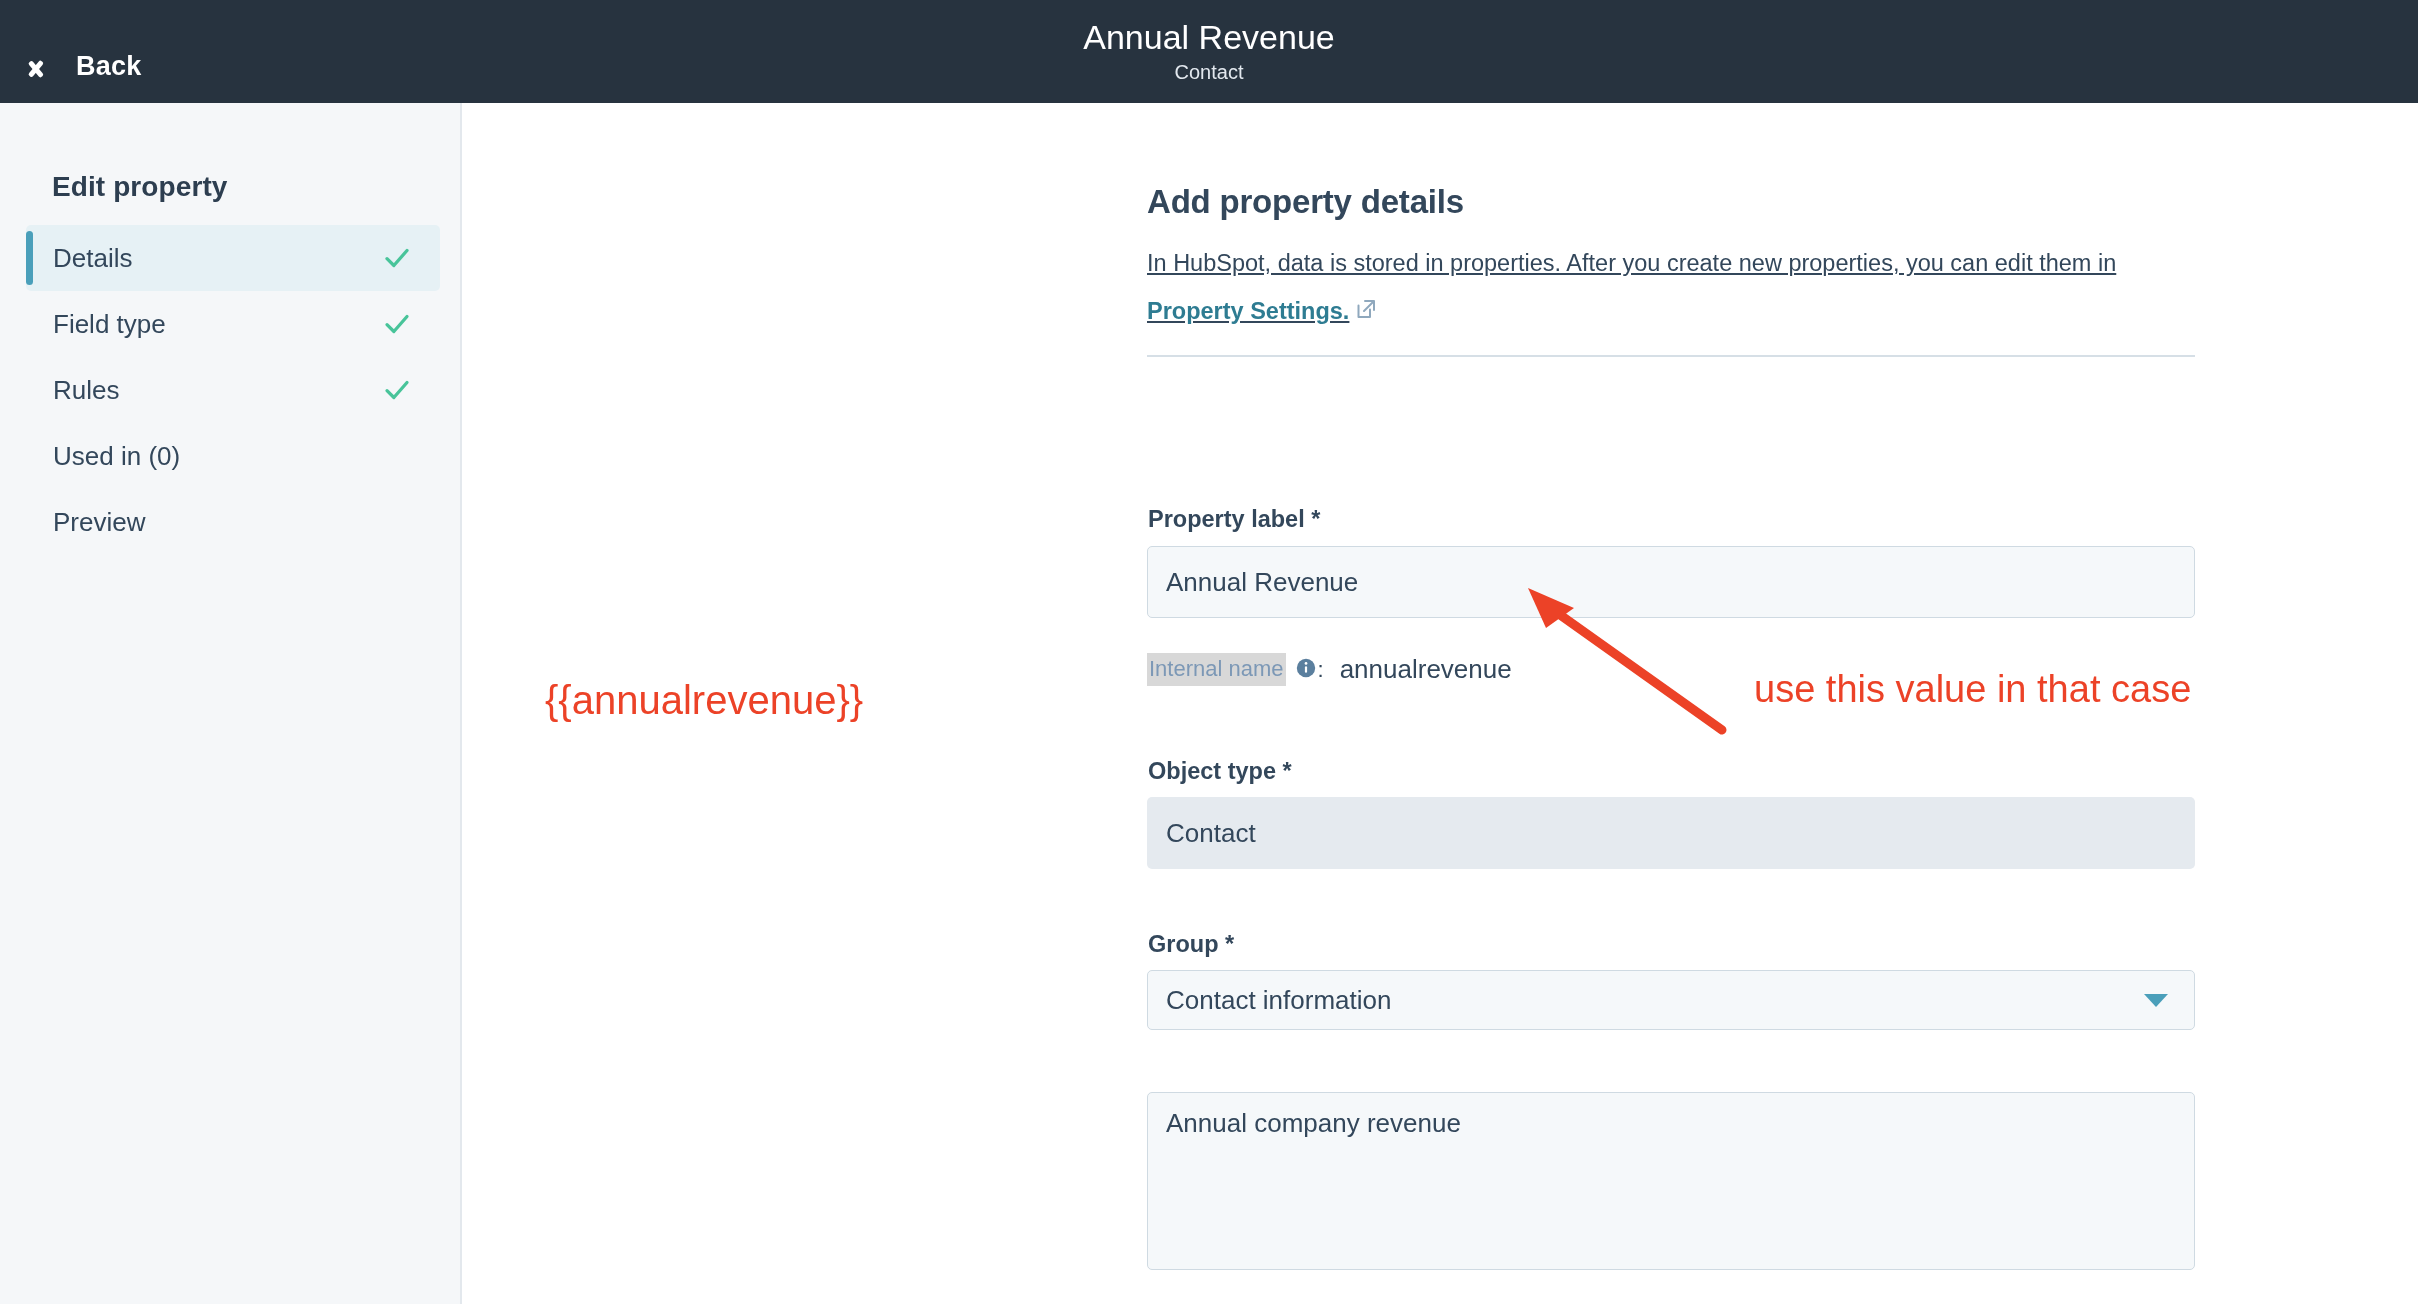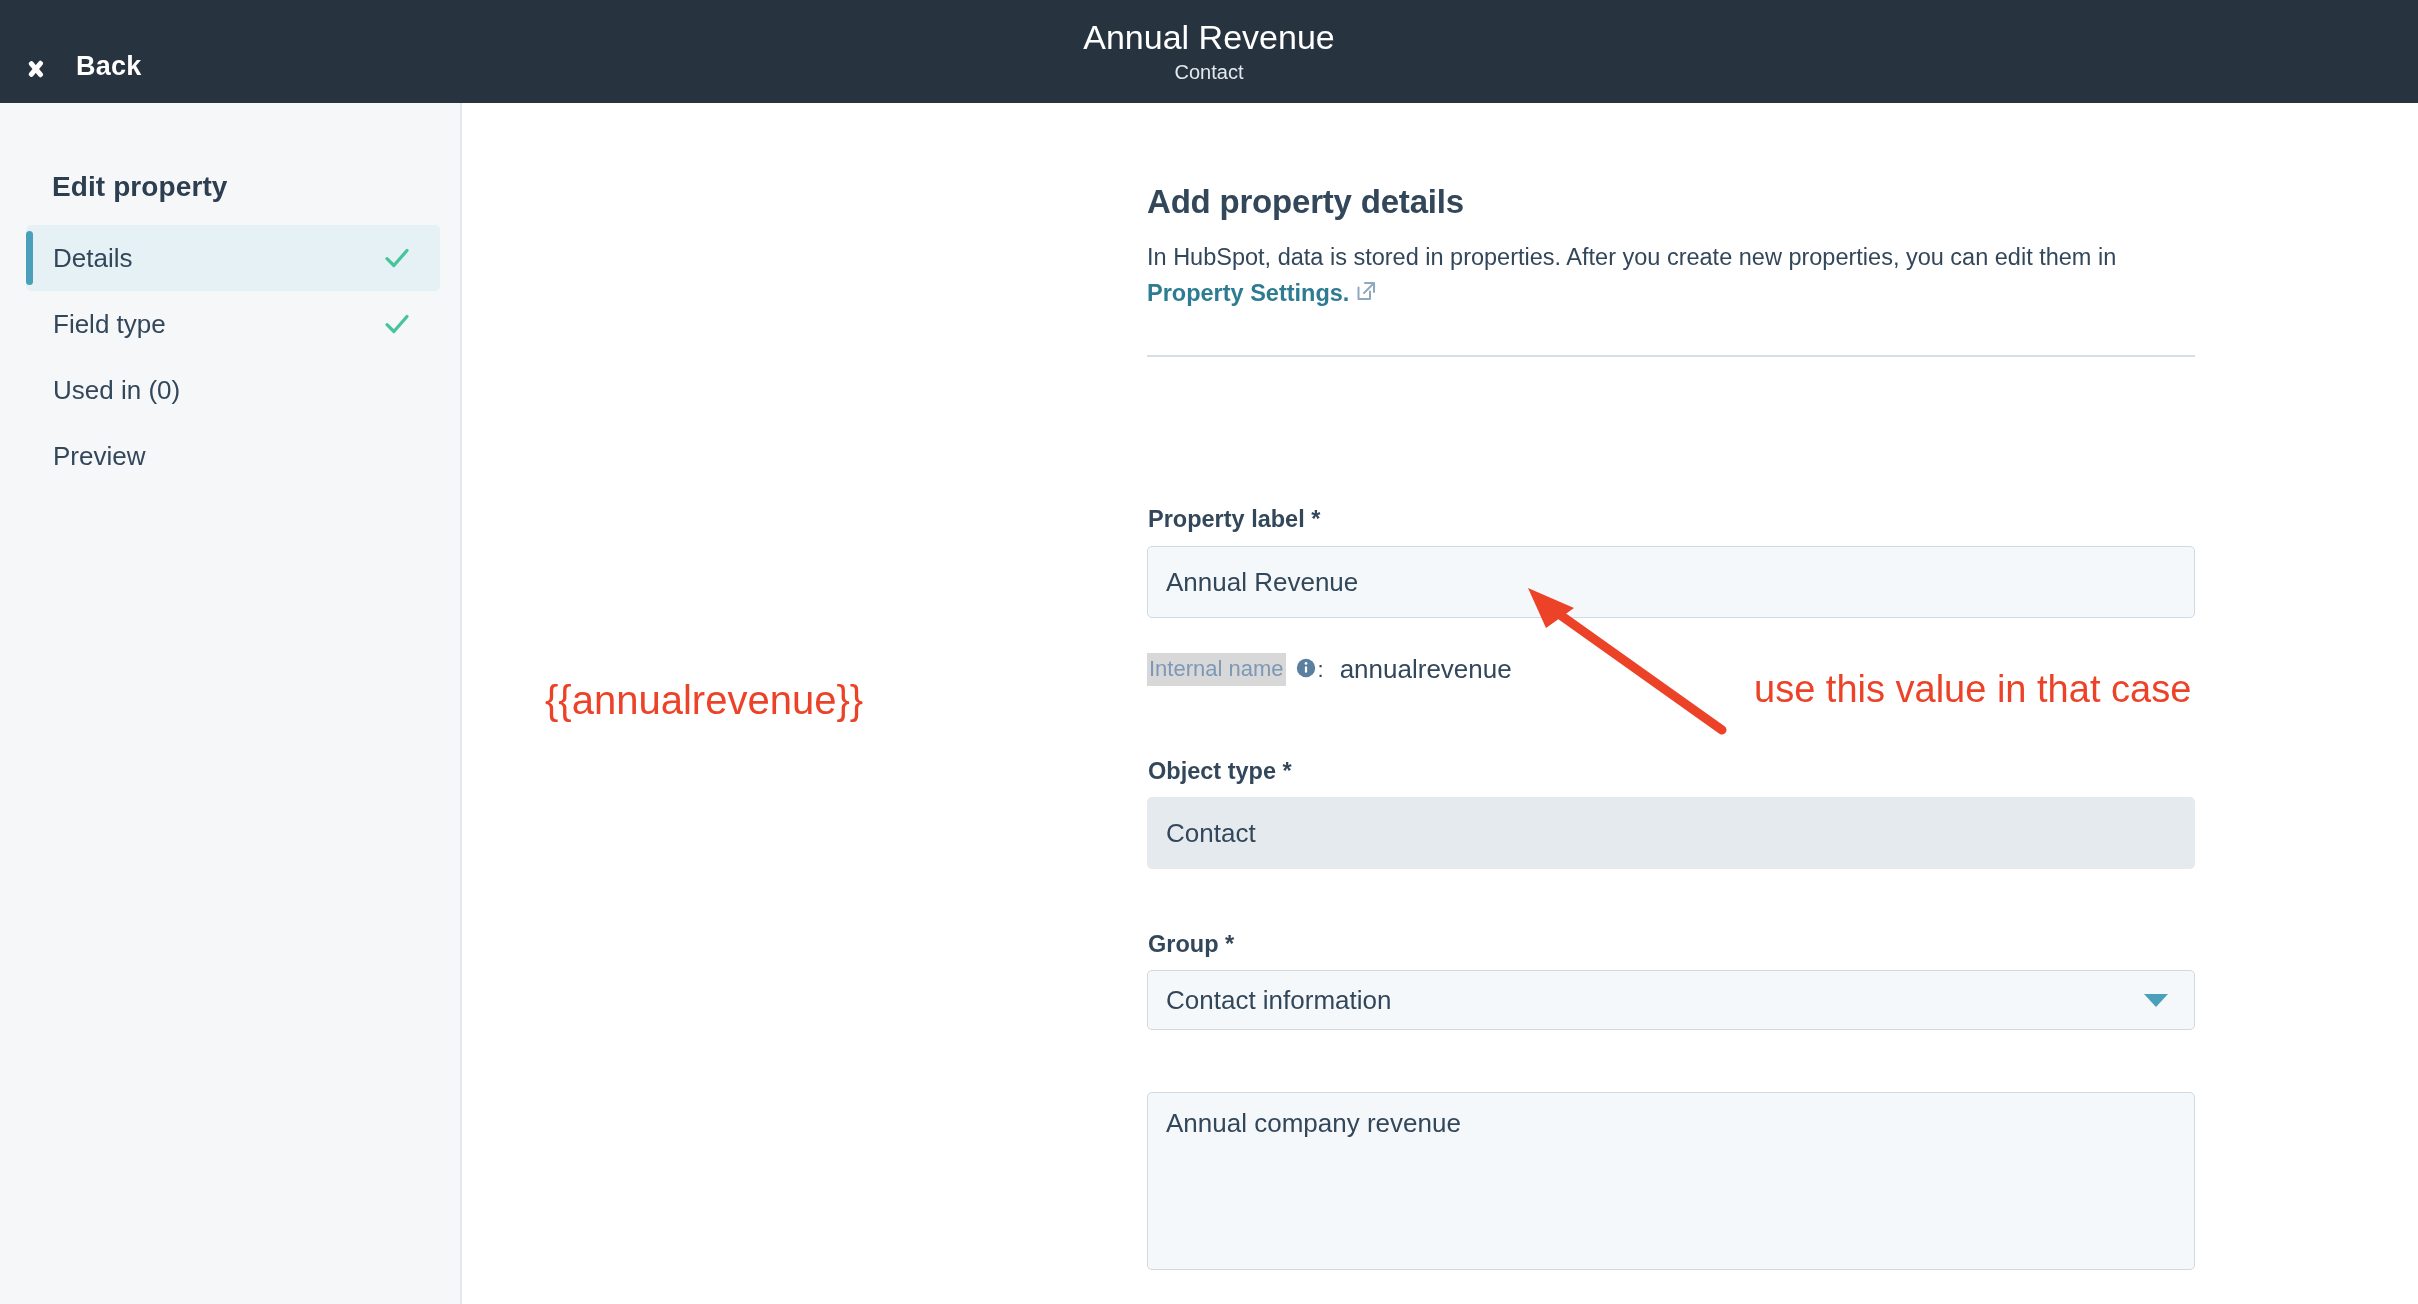--- a/index.html
+++ b/index.html
@@ -80,21 +80,21 @@
     width: 1954px; height: 1201px; background: #ffffff;
   }
   .form-wrap { position: absolute; left: 683px; top: 0; width: 1054px; }
 
   .section-title {
     position: absolute; left: 0; top: 80px;
     font-size: 33px; font-weight: 700; color: #33475b; letter-spacing: -.2px;
   }
   .section-desc {
     position: absolute; left: 0; top: 136px; width: 1045px;
-    font-size: 23.5px; line-height: 36px; color: #33475b; font-weight: 400;
+    font-size: 23.5px; line-height: 48px; color: #33475b; font-weight: 400; text-decoration: underline;
   }
   .link {
     color: #2e7c92; font-weight: 700; text-decoration: none; cursor: pointer;
   }
   .ext-link-icon {
     display: inline-block; vertical-align: -2px; margin-left: 5px;
   }
   .divider {
     position: absolute; left: 0; top: 252px; width: 1048px; height: 2px;
     background: #d6dfe6;
@@ -173,20 +173,26 @@
       </svg>
     </div>
 
     <div class="nav-item">
       <span class="nav-label">Field type</span>
       <svg class="check-icon" viewBox="0 0 24 24">
         <path d="M4 12.5 L9.5 18 L20 6" fill="none" stroke="#48c49a" stroke-width="2.6" stroke-linecap="round" stroke-linejoin="round"></path>
       </svg>
     </div>
 
+    <div class="nav-item">
+      <span class="nav-label">Rules</span>
+      <svg class="check-icon" viewBox="0 0 24 24">
+        <path d="M4 12.5 L9.5 18 L20 6" fill="none" stroke="#48c49a" stroke-width="2.6" stroke-linecap="round" stroke-linejoin="round"></path>
+      </svg>
+    </div>
 
     <div class="nav-item">
       <span class="nav-label">Used in (0)</span>
     </div>
 
     <div class="nav-item">
       <span class="nav-label">Preview</span>
     </div>
 
   </div>

